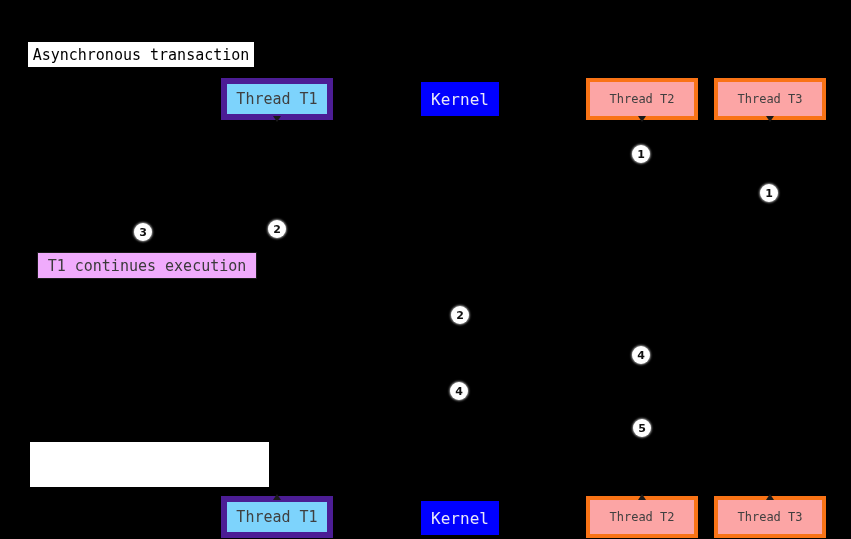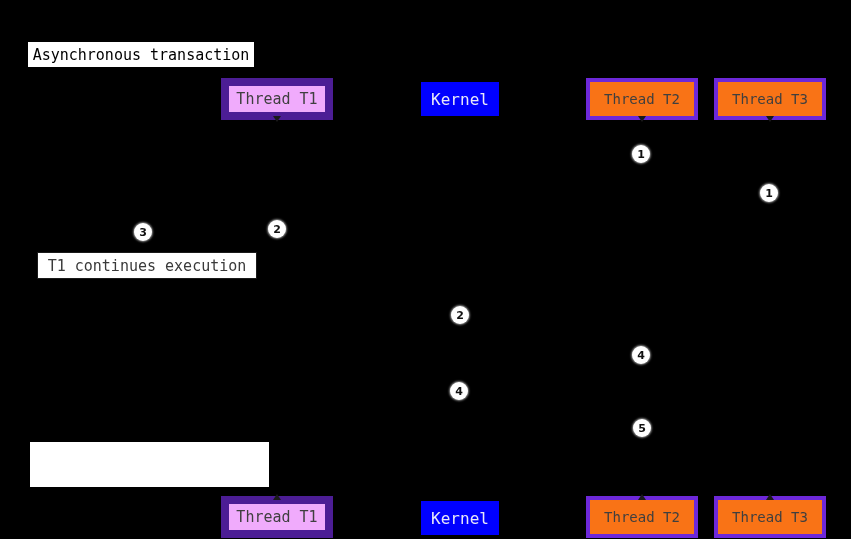--- a/index.html
+++ b/index.html
@@ -33,47 +33,47 @@
     background: #ffffff;
     color: #000000;
     border: 1px solid #000000;
     font-size: 15px;
     font-weight: 400;
     padding: 0 6px;
   }
 
   
   .note-box {
-    background: #ffffff;
+    background: #f0abfc;
     color: #3a3a3a;
     border: 1px solid #1a1a1a;
     font-size: 15px;
     padding: 0 6px;
   }
 
   
   .blank-box {
     background: #ffffff;
     border: none;
   }
 
   
   .box-red {
-    background: #f0abfc;
+    background: #7dd3fc;
     color: #3f3f3f;
-    border: 8px solid #4c1d95;
+    border: 6px solid #4c1d95;
     font-size: 15px;
   }
 
   
   .box-blue {
-    background: #f97316;
+    background: #fca5a5;
     color: #3f3f3f;
-    border: 4px solid #6d28d9;
-    font-size: 14px;
+    border: 4px solid #f97316;
+    font-size: 12px;
   }
 
   
   .box-blue-fill {
     background: #0000ff;
     color: #e8e8f8;
     border: none;
     font-size: 16px;
   }
 

